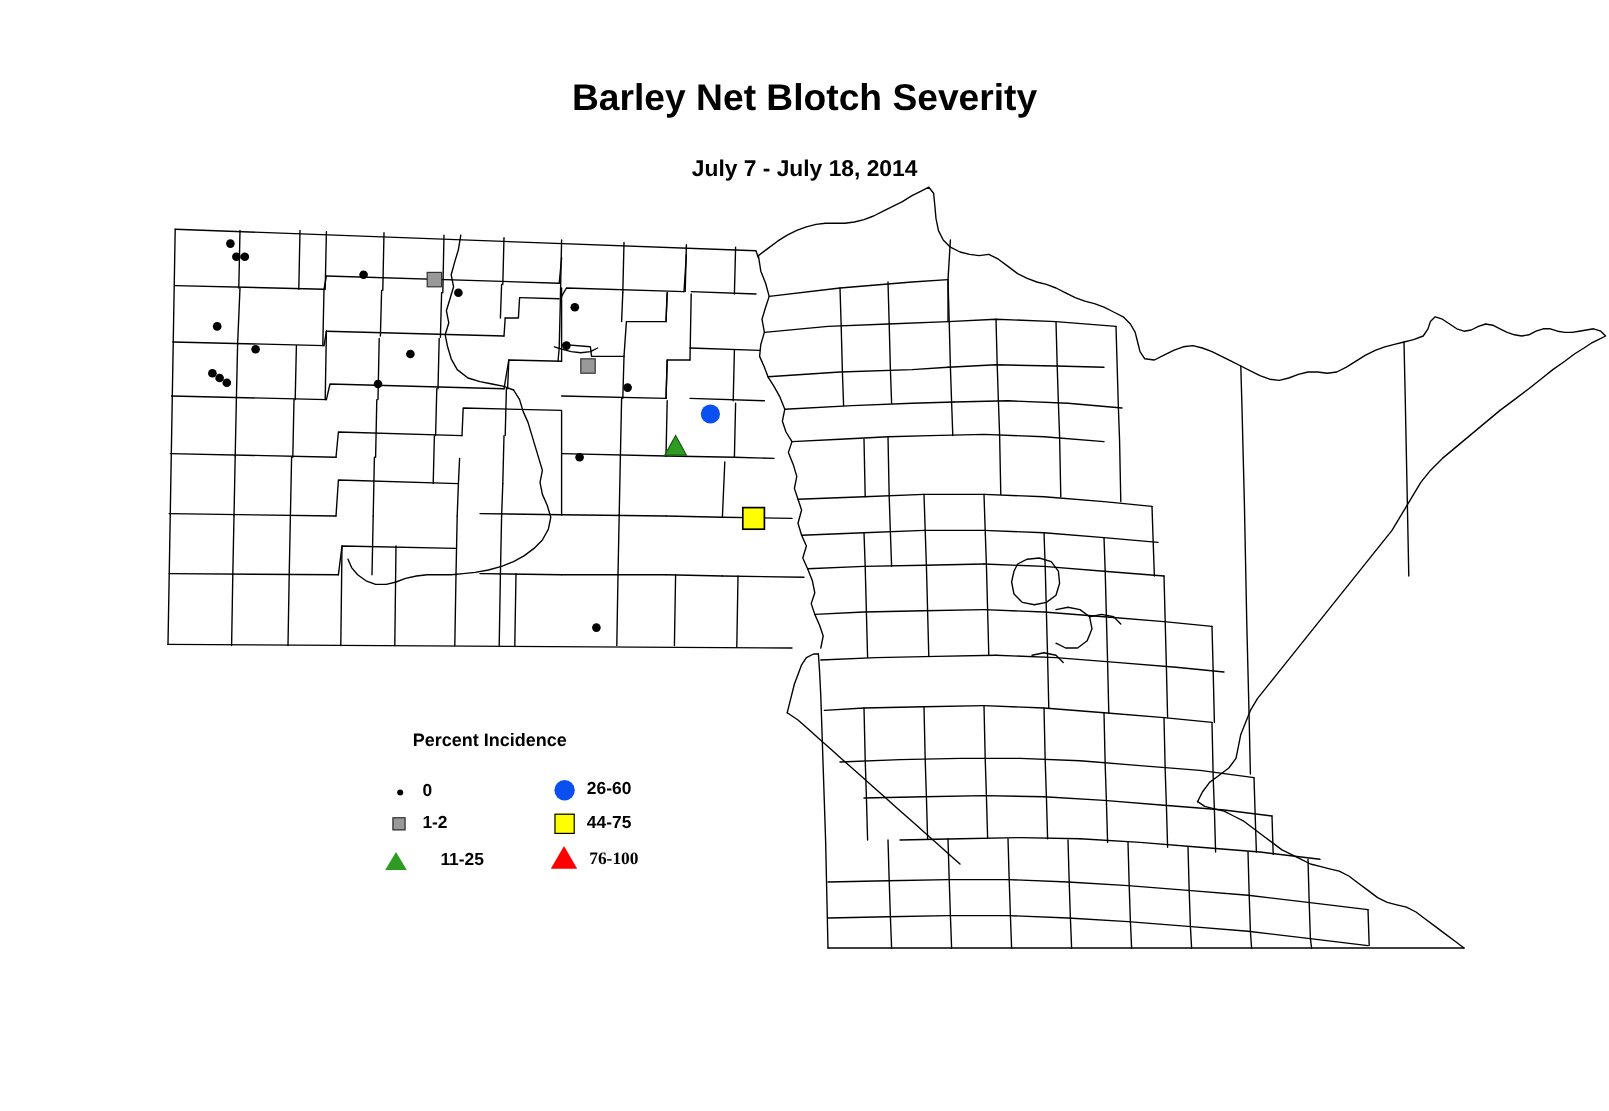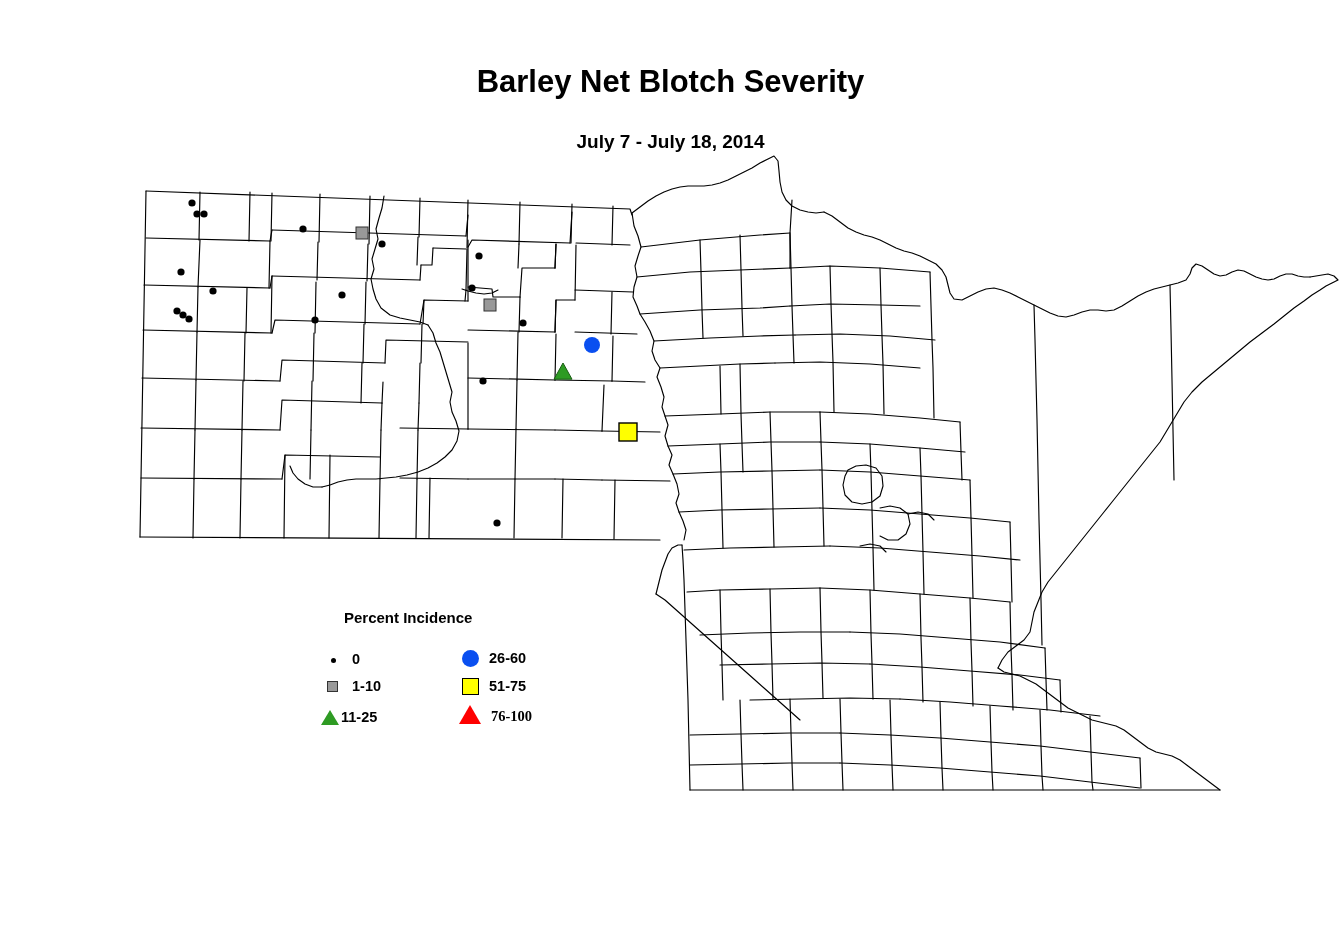--- a/index.html
+++ b/index.html
@@ -464,40 +464,40 @@
     <div class="legend-row" style="left:4px; top:45px;">
       <span class="lg-sym">
           <span class="sym-dot"></span>
         </span>
       <span class="legend-label">0</span>
     </div>
     <div class="legend-row" style="left:4px; top:72px;">
       <span class="lg-sym">
           <span class="sym-square-gray"></span>
         </span>
-      <span class="legend-label">1-10</span>
+      <span class="legend-label">1-2</span>
     </div>
     <div class="legend-row" style="left:1px; top:103px;">
       <span class="lg-sym">
           <span class="sym-tri-green"></span>
         </span>
-      <span class="legend-label" style="left:20px;">11-25</span>
+      <span class="legend-label" style="left:46px;">11-25</span>
     </div>
 
     <div class="legend-row" style="left:141px; top:44px;">
       <span class="lg-sym">
           <span class="sym-circle-blue"></span>
         </span>
       <span class="legend-label">26-60</span>
     </div>
     <div class="legend-row" style="left:141px; top:72px;">
       <span class="lg-sym">
           <span class="sym-square-yellow"></span>
         </span>
-      <span class="legend-label">51-75</span>
+      <span class="legend-label">44-75</span>
     </div>
     <div class="legend-row" style="left:139px; top:100px;">
       <span class="lg-sym">
           <span class="sym-tri-red"></span>
         </span>
       <span class="legend-label" style="left:32px; top:3px;font-family:Liberation Serif, serif;">76-100</span>
     </div>
   </div>
 
 </div>

